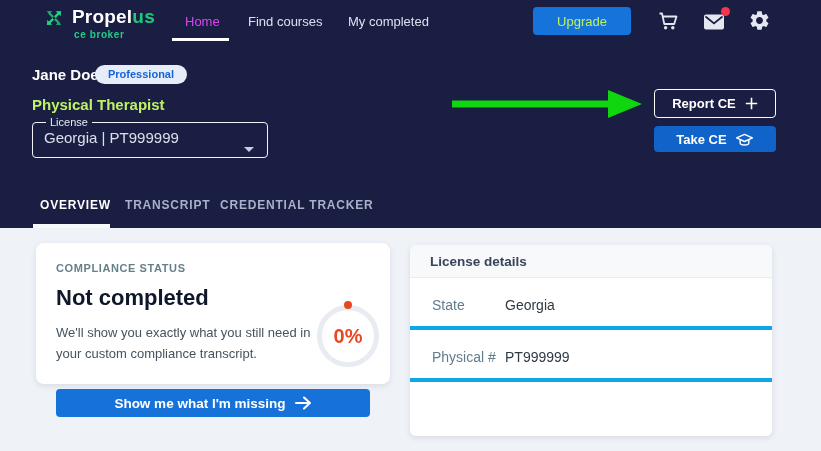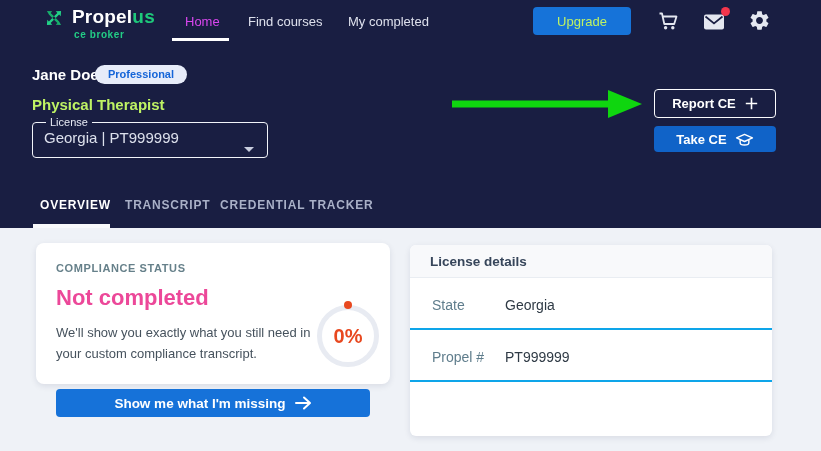--- a/index.html
+++ b/index.html
@@ -54,36 +54,36 @@
 
   
   .tab { position: absolute; top: 198px; font-size: 12px; font-weight: 600; letter-spacing: .8px; color: #A9B0C7; cursor: pointer; }
   .tab.active { color: #FFFFFF; }
   .tab-underline { position: absolute; left: 33px; top: 224px; width: 77px; height: 4px; background: #F8F9FB; }
 
   
   .card { position: absolute; background: #FFFFFF; box-shadow: 0 2px 6px rgba(20,30,70,.10); }
   .card-compliance { left: 36px; top: 243px; width: 354px; height: 141px; border-radius: 8px; }
   .cc-label { position: absolute; left: 20px; top: 19px; font-size: 11px; font-weight: bold; letter-spacing: .6px; color: #66808A; }
-  .cc-status { position: absolute; left: 20px; top: 42px; font-size: 22px; font-weight: bold; color: #ec4899; }
+  .cc-status { position: absolute; left: 20px; top: 42px; font-size: 22px; font-weight: bold; color: #0f172a; }
   .cc-desc { position: absolute; left: 20px; top: 80px; width: 262px; font-size: 13px; line-height: 1.6; color: #46525D; }
   .cc-ring { position: absolute; left: 281px; top: 62px; width: 62px; height: 62px; border: 5px solid #E8EBF2;
     border-radius: 50%; display: flex; align-items: center; justify-content: center; }
   .cc-percent { font-size: 20px; font-weight: bold; color: #E8481F; }
   .cc-dot { position: absolute; left: 308px; top: 58px; width: 8px; height: 8px; border-radius: 50%; background: #E8481F; }
   .cc-cta { position: absolute; left: 20px; top: 146px; width: 314px; height: 28px; background: #1672D9; border: none;
     border-radius: 4px; color: #FFFFFF; font-size: 13.5px; font-weight: bold; font-family: inherit;
     display: flex; align-items: center; justify-content: center; gap: 9px; cursor: pointer; }
 
   .card-license { left: 410px; top: 245px; width: 362px; height: 191px; border-radius: 6px; }
   .ld-header { position: absolute; left: 0; top: 0; width: 100%; height: 33px; background: #F8F9FB;
     border-bottom: 1px solid #E9EDF2; border-radius: 6px 6px 0 0; }
   .ld-title { position: absolute; left: 20px; top: 0; line-height: 33px; font-size: 13.5px; font-weight: bold; color: #36455A; }
   .ld-row { position: absolute; left: 0; width: 100%; height: 52px; }
-  .ld-row.b { border-bottom: 2px solid #0ea5e9; }
+  .ld-row.b { border-bottom: 4px solid #0ea5e9; }
   .ld-row-label { position: absolute; left: 22px; top: 19px; font-size: 14px; color: #5F7D8C; }
   .ld-row-value { position: absolute; left: 95px; top: 19px; font-size: 14px; color: #2F3A45; }
 </style>
 </head>
 <body>
 
 <div class="hero">
 
   <div class="logo">
     <svg width="24" height="24" viewBox="0 0 24 24">
@@ -178,16 +178,16 @@
 
 <div class="card card-license">
   <div class="ld-header">
     <div class="ld-title">License details</div>
   </div>
   <div class="ld-row b" style="top:33px">
     <div class="ld-row-label">State</div>
     <div class="ld-row-value">Georgia</div>
   </div>
   <div class="ld-row b" style="top:85px">
-    <div class="ld-row-label">Propel #</div>
+    <div class="ld-row-label">Physical #</div>
     <div class="ld-row-value">PT999999</div>
   </div>
 </div>
 
 </body></html>

